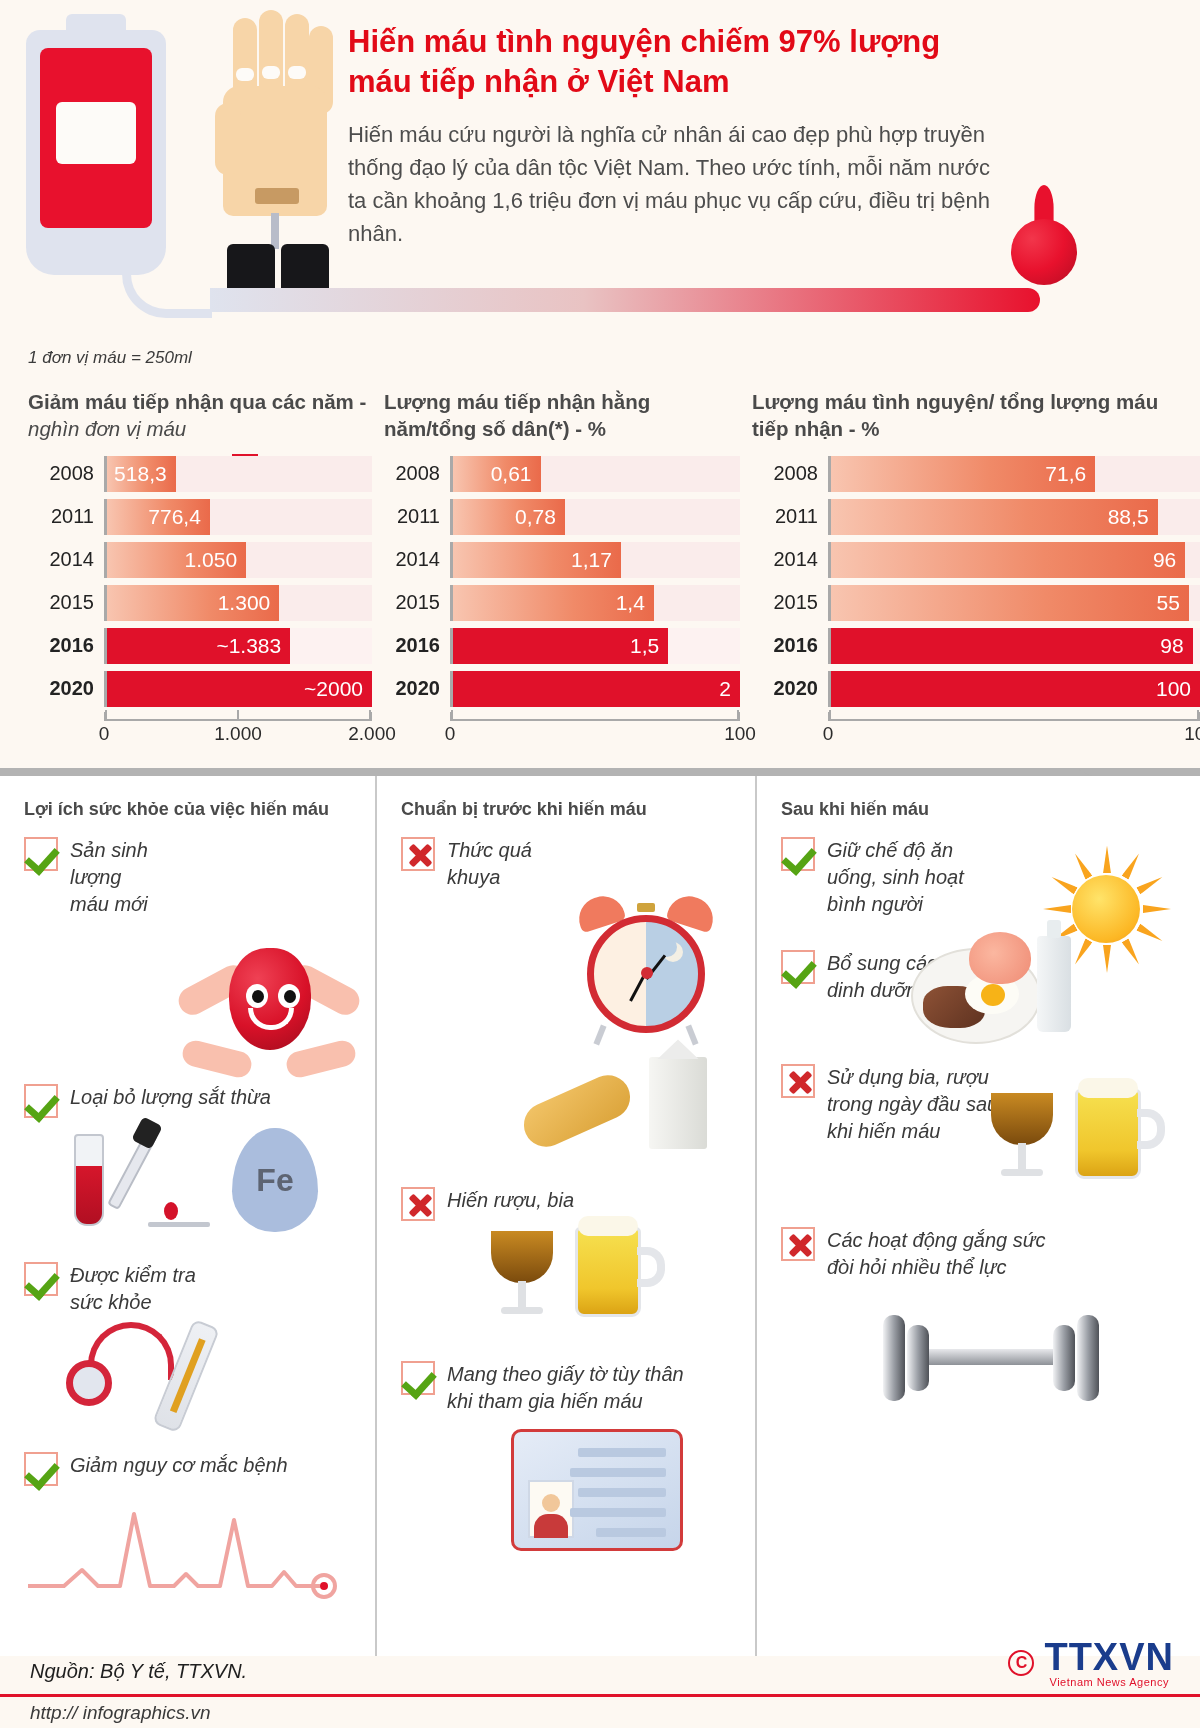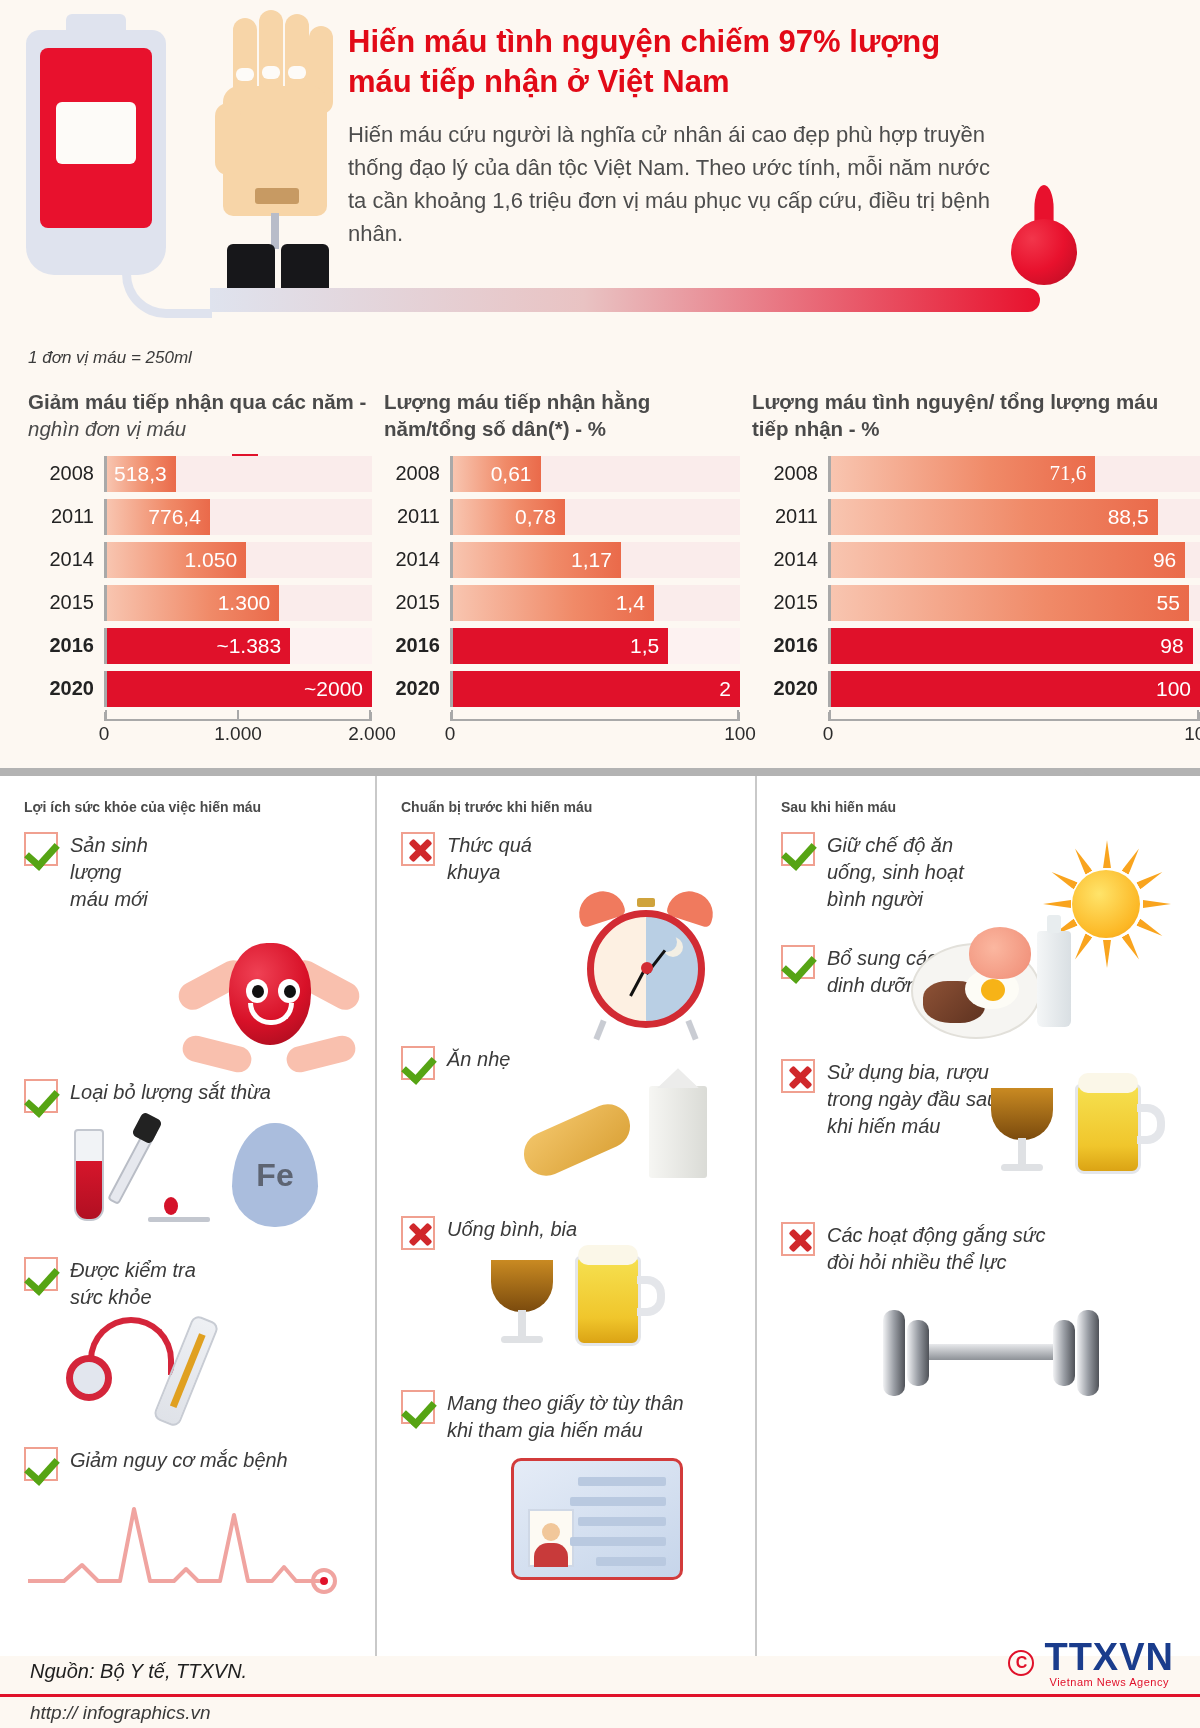--- a/index.html
+++ b/index.html
@@ -160,21 +160,21 @@
 
   
   .bottom {
     position: absolute; top: 776px; left: 0; width: 1200px; height: 880px;
     background: #ffffff; display: flex;
   }
   .bcol { position: relative; padding: 22px 14px 0 24px; }
   .bcol.b1 { width: 375px; }
   .bcol.b2 { width: 380px; border-left: 2px solid #c9c9c9; }
   .bcol.b3 { width: 445px; border-left: 2px solid #c9c9c9; }
-  .bcol-title { font-size: 14px; font-weight: bold; color: #4a4a4a; line-height: 1.3; margin-bottom: 16px; }
+  .bcol-title { font-size: 18px; font-weight: bold; color: #4a4a4a; line-height: 1.3; margin-bottom: 16px; }
 
   .item { position: relative; display: flex; gap: 12px; }
   .mark {
     width: 34px; height: 34px; flex: 0 0 34px; border: 2px solid #f0a090;
     background: #fff; position: relative;
   }
   .mark.check::after {
     content: ""; position: absolute; left: 6px; top: 3px; width: 13px; height: 24px;
     border: solid #56a414; border-width: 0 7px 7px 0; transform: rotate(42deg);
   }
@@ -518,21 +518,21 @@
           </div>
       </div>
     </div>
 
     <div class="chart-col c3">
       <div class="chart-title">Lượng máu tình nguyện/ tổng lượng máu tiếp nhận - %</div>
       <div class="rows">
           <div class="brow">
             <div class="ylabel">2008</div>
             <div class="track">
-              <div class="bar" style="width: 71.6%; font-family: Liberation Serif, serif;">71,6</div>
+              <div class="bar" style="width: 71.6%;">71,6</div>
             </div>
           </div>
           <div class="brow">
             <div class="ylabel">2011</div>
             <div class="track">
               <div class="bar" style="width: 88.5%;">88,5</div>
             </div>
           </div>
           <div class="brow">
             <div class="ylabel">2014</div>
@@ -656,32 +656,28 @@
         <div class="legL"></div>
           <div class="legR"></div>
         <div class="face"></div>
         <div class="moon"></div>
         <div class="hand1"></div>
           <div class="hand2"></div>
           <div class="pin"></div>
       </div>
     </div>
 
-    <div class="item">
-      <div class="mark check"></div>
-      <div class="itext">Ăn nhẹ</div>
-    </div>
     <div class="food">
       <div class="bread"></div>
       <div class="milk"></div>
     </div>
 
     <div class="item" style="margin-top:26px;">
       <div class="mark cross"></div>
-      <div class="itext">Uống bình, bia</div>
+      <div class="itext">Hiến rượu, bia</div>
     </div>
     <div class="beers">
       <div class="wine"></div>
         <div class="wine-stem"></div>
         <div class="wine-base"></div>
       <div class="mug"></div>
         <div class="mug-handle"></div>
     </div>
 
     <div class="item" style="margin-top:30px;">

